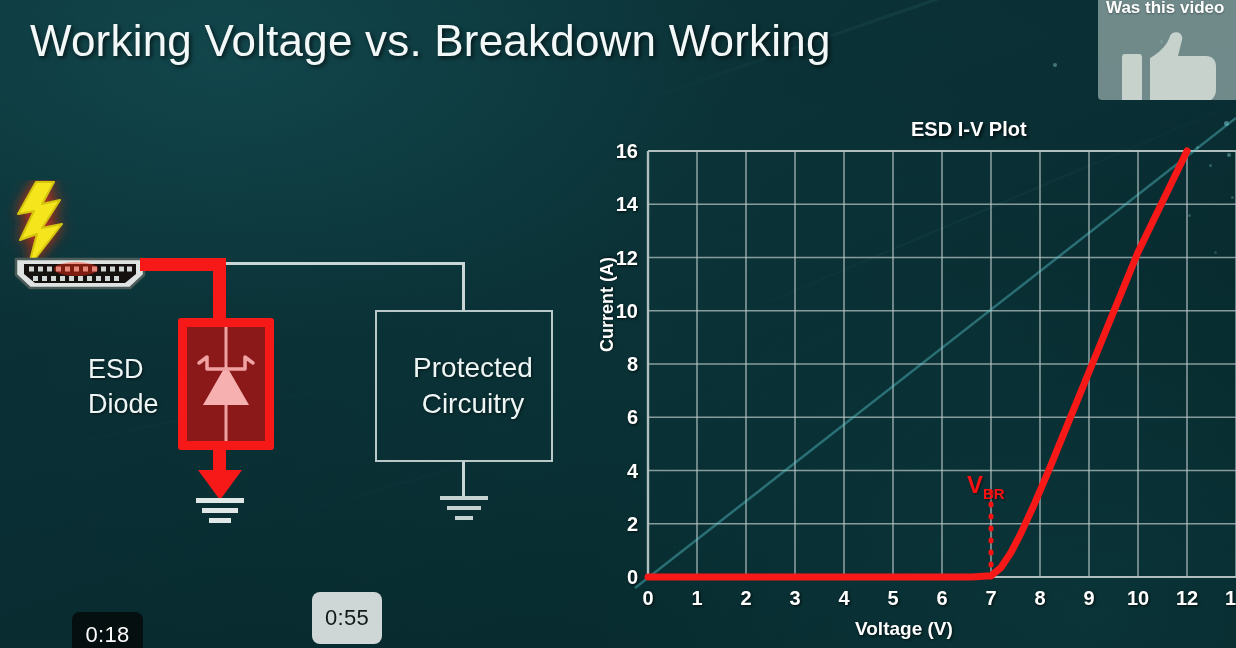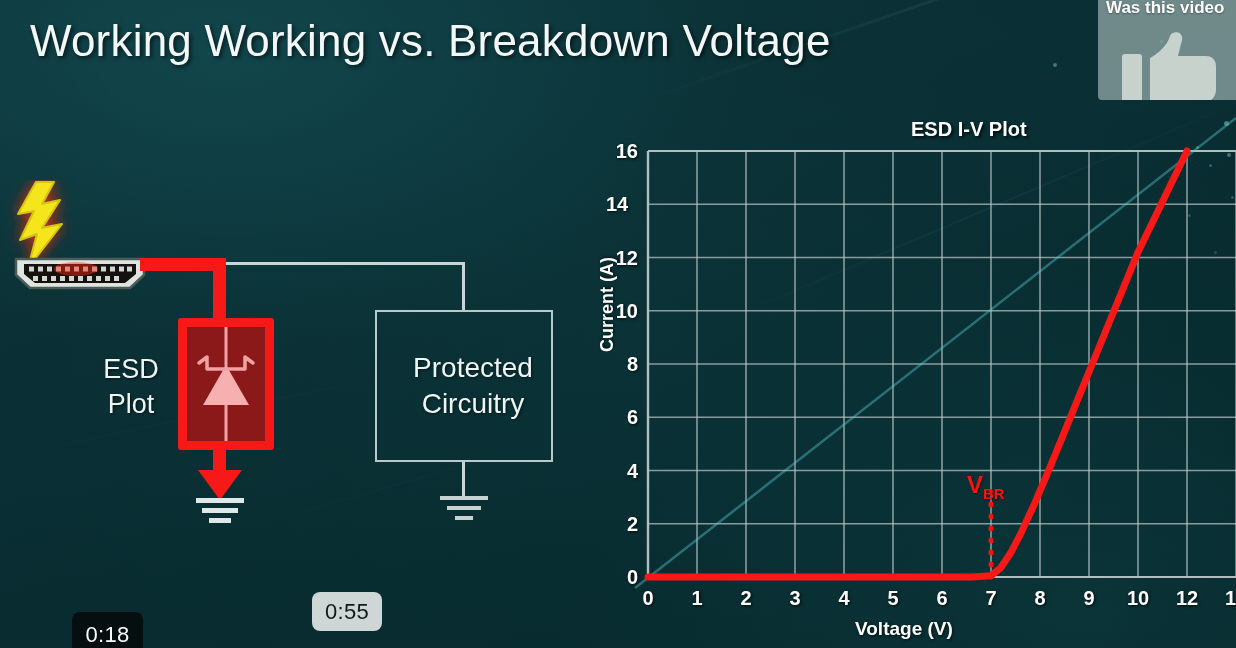--- a/index.html
+++ b/index.html
@@ -105,21 +105,21 @@
     left: 178px; top: 148px;
     width: 96px; height: 132px;
     background: #8c1919;
     border: 9px solid #f71818;
     border-radius: 3px;
   }
   #esd-diode-label {
     position: absolute;
     left: 88px; top: 182px;
     width: 86px;
-    text-align: center;
+    text-align: left;
     font-size: 27px;
     line-height: 1.28;
     color: #eef5f5;
     text-shadow: 1px 1px 3px rgba(0,0,0,0.6);
   }
 
   
   #protected-box {
     position: absolute;
     left: 375px; top: 140px;
@@ -215,21 +215,21 @@
     letter-spacing: 0.3px;
   }
   #chip-0 {
     left: 72px; top: 612px;
     width: 71px; height: 46px;
     background: #050f0f;
     color: #ffffff;
   }
   #chip-1 {
     left: 312px; top: 592px;
-    width: 70px; height: 39px;
+    width: 70px; height: 52px;
     background: #ced7d6;
     color: #111919;
   }
 </style>
 </head>
 <body>
 
 <div id="stage">
 
   <div>
@@ -244,21 +244,21 @@
     <div class="bg-dot" style="left:1209px; top:164px; width:3px; height:3px; opacity:.5;"></div>
     <div class="bg-dot" style="left:1173px; top:176px; width:3px; height:3px; opacity:.5;"></div>
     <div class="bg-dot" style="left:1231px; top:196px; width:3px; height:3px; opacity:.45;"></div>
     <div class="bg-dot" style="left:1188px; top:214px; width:3px; height:3px; opacity:.4;"></div>
     <div class="bg-dot" style="left:1145px; top:231px; width:3px; height:3px; opacity:.4;"></div>
     <div class="bg-dot" style="left:1214px; top:251px; width:3px; height:3px; opacity:.35;"></div>
     <div class="bg-dot" style="left:1130px; top:78px;  width:4px; height:4px; opacity:.35;"></div>
     <div class="bg-dot" style="left:1160px; top:40px;  width:3px; height:3px; opacity:.35;"></div>
   </div>
 
-  <div id="page-title">Working Working vs. Breakdown Voltage</div>
+  <div id="page-title">Working Voltage vs. Breakdown Working</div>
 
 
   <div id="survey-overlay">
     <div id="survey-question">Was this video</div>
     <svg id="thumbs-up-icon" viewBox="0 0 96 70">
       <rect x="0" y="22" width="20" height="48" rx="3" fill="#c6d2cb"></rect>
       <path d="M28 70 L28 26 C28 26 44 18 48 4 C50 -2 62 -1 60 8 L56 24 L84 24 C90 24 94 28 94 34 L94 58 C94 65 89 70 82 70 Z" fill="#c6d2cb"></path>
     </svg>
   </div>
 
@@ -311,21 +311,21 @@
       <ellipse cx="62" cy="14" rx="22" ry="7" fill="#ff2a10" opacity="0.45"></ellipse>
     </svg>
 
     <div class="wire-red" style="left:140px; top:88px; width:86px; height:13px;"></div>
     <div class="wire-red" style="left:213px; top:88px; width:13px; height:66px;"></div>
     <div class="wire-grey" style="left:226px; top:92px; width:239px; height:3px;"></div>
     <div class="wire-grey" style="left:462px; top:92px; width:3px; height:50px;"></div>
 
     <div id="esd-diode-label">
       <div>ESD</div>
-      <div>Plot</div>
+      <div>Diode</div>
     </div>
     <div id="esd-diode-box">
       <svg viewBox="0 0 78 114" style="width:100%;height:100%;">
         <line x1="39" y1="0" x2="39" y2="114" stroke="#f0a2a2" stroke-width="3"></line>
         <polygon points="39,38 62,78 16,78" fill="#f6b0b0"></polygon>
         <path d="M12 36 L20 30 L20 42 L58 42 L58 30 L66 36" fill="none" stroke="#f0a2a2" stroke-width="3.5" stroke-linejoin="round" stroke-linecap="round"></path>
       </svg>
     </div>
 
     <div class="wire-red" style="left:213px; top:278px; width:13px; height:36px;"></div>
@@ -355,21 +355,21 @@
     <div id="x-axis-label">Voltage (V)</div>
 
     <div id="tick-layer-y">
         <div class="tick-y" style="top: 469px; left: 21px;">0</div>
         <div class="tick-y" style="top: 415.75px; left: 21px;">2</div>
         <div class="tick-y" style="top: 362.5px; left: 21px;">4</div>
         <div class="tick-y" style="top: 309.25px; left: 21px;">6</div>
         <div class="tick-y" style="top: 256px; left: 21px;">8</div>
         <div class="tick-y" style="top: 202.75px; left: 21px;">10</div>
         <div class="tick-y" style="top: 149.5px; left: 21px;">12</div>
-        <div class="tick-y" style="top: 96.25px; left: 21px; text-align: center;">14</div>
+        <div class="tick-y" style="top: 96.25px; left: 21px;">14</div>
         <div class="tick-y" style="top: 43px; left: 21px;">16</div>
       </div>
     <div id="tick-layer-x">
         <div class="tick-x" style="left: 73px; top: 479px;">0</div>
         <div class="tick-x" style="left: 122px; top: 479px;">1</div>
         <div class="tick-x" style="left: 171px; top: 479px;">2</div>
         <div class="tick-x" style="left: 220px; top: 479px;">3</div>
         <div class="tick-x" style="left: 269px; top: 479px;">4</div>
         <div class="tick-x" style="left: 318px; top: 479px;">5</div>
         <div class="tick-x" style="left: 367px; top: 479px;">6</div>

